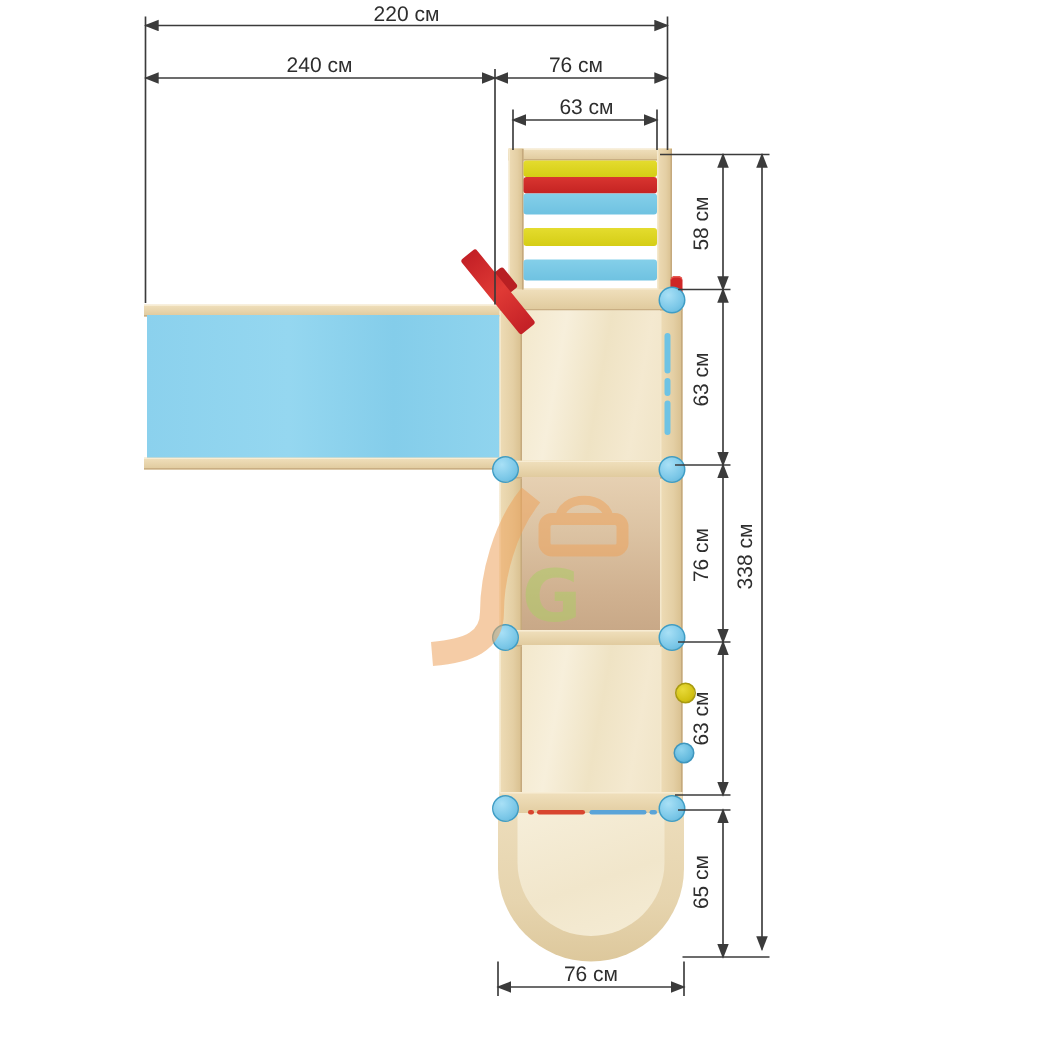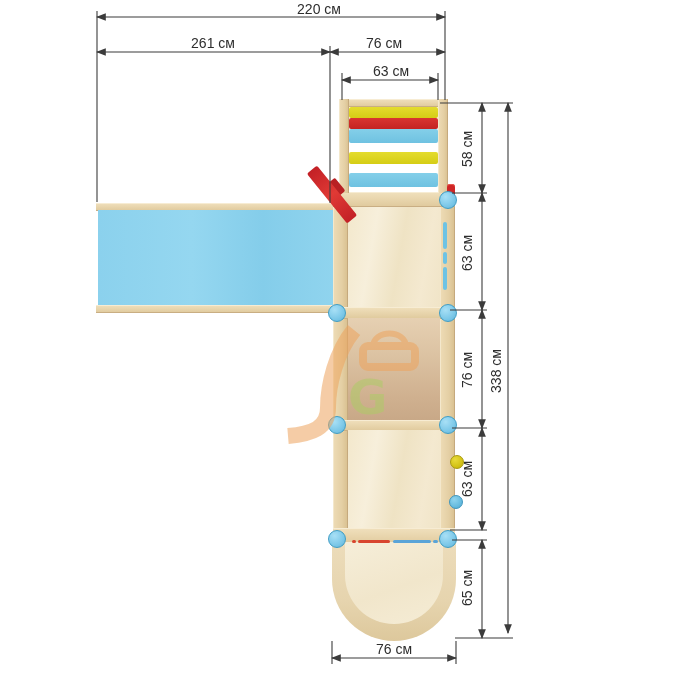--- a/index.html
+++ b/index.html
@@ -129,22 +129,22 @@
       <line x1="482" y1="103" x2="482" y2="193" marker-start="url(#ar)" marker-end="url(#ar)"></line>
       <line x1="482" y1="193" x2="482" y2="310" marker-start="url(#ar)" marker-end="url(#ar)"></line>
       <line x1="482" y1="310" x2="482" y2="428" marker-start="url(#ar)" marker-end="url(#ar)"></line>
       <line x1="482" y1="428" x2="482" y2="530" marker-start="url(#ar)" marker-end="url(#ar)"></line>
       <line x1="482" y1="540" x2="482" y2="638" marker-start="url(#ar)" marker-end="url(#ar)"></line>
       <line x1="508" y1="103" x2="508" y2="633" marker-start="url(#ar)" marker-end="url(#ar)"></line>
     </g>
   </svg>
 
   <div class="labels">
-    <span class="dim-label" style="left:271px;top:9px;margin-left:48px;">220 см</span>
-    <span class="dim-label" style="left:213px;top:43px;">261 см</span>
+    <span class="dim-label" style="left:271px;top:9px;">220 см</span>
+    <span class="dim-label" style="left:213px;top:43px;">240 см</span>
     <span class="dim-label" style="left:384px;top:43px;">76 см</span>
     <span class="dim-label" style="left:391px;top:71px;">63 см</span>
     <span class="dim-label vert" style="left:467px;top:149px;">58 см</span>
     <span class="dim-label vert" style="left:467px;top:253px;">63 см</span>
     <span class="dim-label vert" style="left:467px;top:370px;">76 см</span>
     <span class="dim-label vert" style="left:496px;top:371px;">338 см</span>
     <span class="dim-label vert" style="left:467px;top:479px;">63 см</span>
     <span class="dim-label vert" style="left:467px;top:588px;">65 см</span>
     <span class="dim-label" style="left:394px;top:649px;">76 см</span>
   </div>

